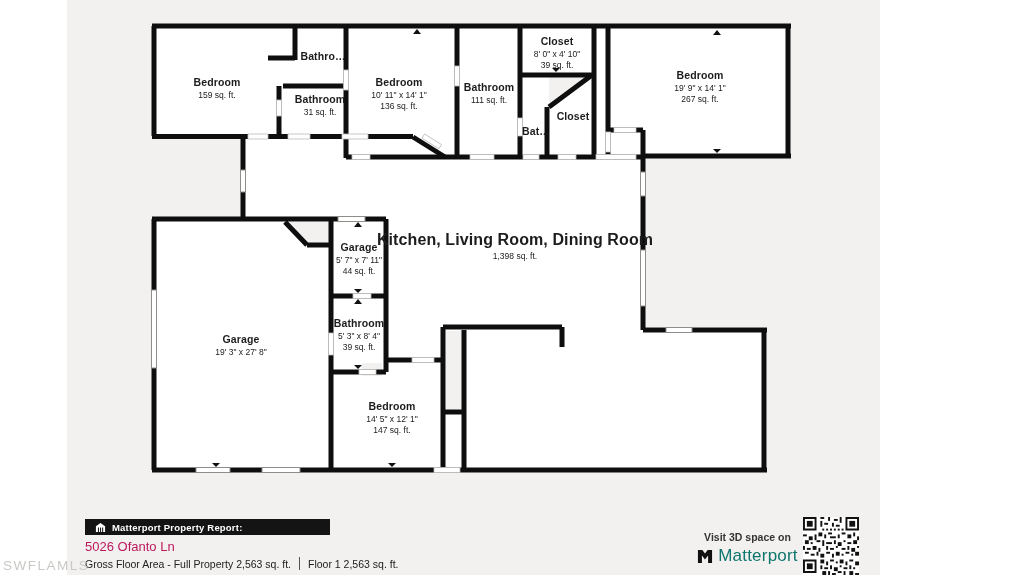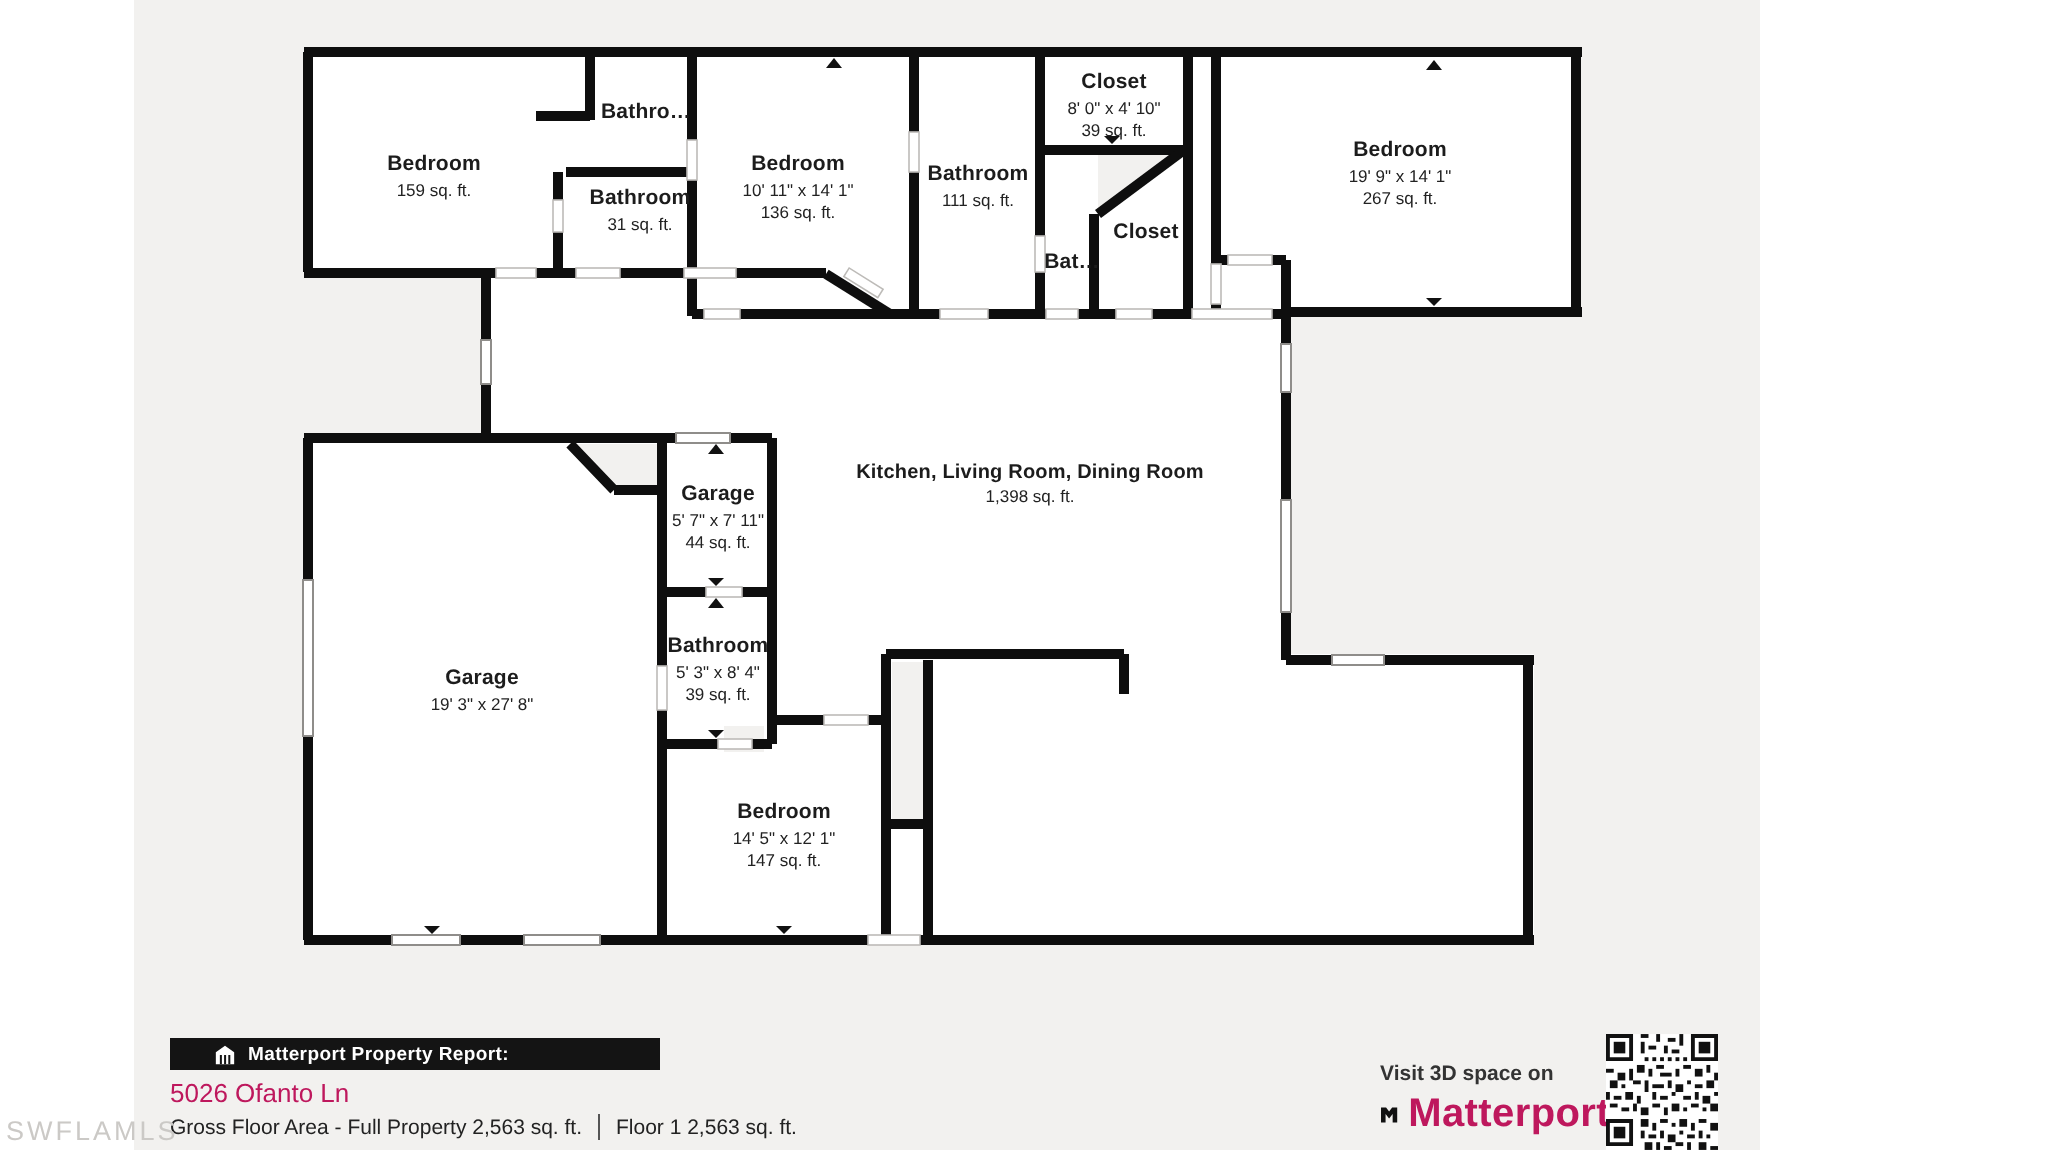--- a/index.html
+++ b/index.html
@@ -8,36 +8,36 @@
     background:#ffffff;
     font-family:"Liberation Sans","DejaVu Sans",sans-serif;
   }
   #stage{position:absolute;left:0;top:0;width:1024px;height:575px;}
   svg.plan{position:absolute;left:0;top:0;}
   .lbl{position:absolute;transform:translateX(-50%);text-align:center;
        color:#1c1c1c;line-height:1.3;white-space:nowrap;z-index:5;}
   .lbl .rn{font-weight:700;font-size:10.5px;letter-spacing:.1px;}
   .lbl .rd{font-size:8.5px;font-weight:400;color:#222;}
   .lbl .rd:empty{display:none;}
-  .lbl.big .rn{font-size:10px;}
+  .lbl.big .rn{font-size:16px;}
   
   .report-bar{position:absolute;left:85px;top:519px;width:245px;height:16px;
       background:#141414;display:flex;align-items:center;gap:6px;
-      padding-left:22px;box-sizing:border-box;z-index:6;}
+      padding-left:10px;box-sizing:border-box;z-index:6;}
   .report-bar span{color:#fff;font-size:9.5px;font-weight:700;letter-spacing:.2px;}
   .address{position:absolute;left:85px;top:539px;font-size:13px;font-weight:400;color:#be185d;z-index:6;}
   .stats{position:absolute;left:85px;top:557px;font-size:10.5px;font-weight:400;color:#222;
       display:flex;align-items:center;z-index:6;}
   .stats .sep{display:inline-block;width:1px;height:13px;background:#555;margin:0 8px;}
   .watermark{position:absolute;left:3px;top:558px;font-size:13.5px;color:#cbc9c6;
       letter-spacing:1.5px;z-index:6;}
-  .visit{position:absolute;left:690px;top:531px;width:115px;z-index:6;}
+  .visit{position:absolute;left:690px;top:531px;width:115px;text-align:center;z-index:6;}
   .visit .v1{font-size:10.5px;font-weight:700;color:#333;}
   .visit .brandrow{margin-top:3px;display:flex;align-items:center;justify-content:center;gap:5px;}
-  .visit .brand{font-size:20px;font-weight:700;color:#be185d;letter-spacing:.2px;}
+  .visit .brand{font-size:17px;font-weight:400;color:#0f766e;letter-spacing:.2px;}
   .qr{position:absolute;left:803px;top:517px;z-index:6;}
 </style>
 </head>
 <body>
 
 <div id="stage">
 
   <svg class="plan" width="1024" height="575" viewBox="0 0 1024 575">
 
     <rect x="67" y="0" width="813" height="575" fill="#f2f1ef"></rect>

